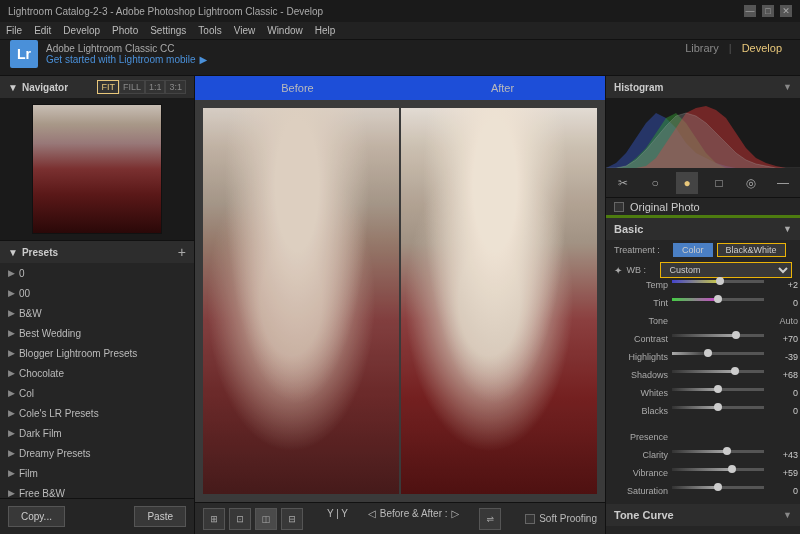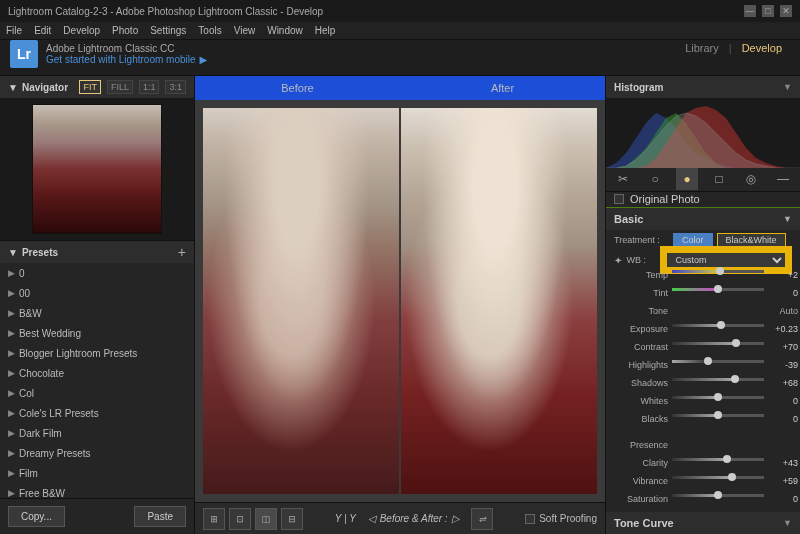--- a/index.html
+++ b/index.html
@@ -29,21 +29,21 @@
     .module-separator { color: #555; }
 
     
     .main-layout { display: flex; height: calc(534px - 76px); }
 
     
     .left-panel { width: 195px; background: #252525; border-right: 1px solid #111; display: flex; flex-direction: column; }
     .navigator-section { border-bottom: 1px solid #111; }
     .panel-header { background: #2d2d2d; height: 22px; display: flex; align-items: center; justify-content: space-between; padding: 0 8px; cursor: pointer; }
     .panel-header-title { color: #ccc; font-size: 10px; font-weight: bold; display: flex; align-items: center; gap: 4px; }
-    .nav-controls { display: flex; gap: 6px; align-items: center; }
+    .nav-controls { display: flex; align-items: center; }
     .nav-btn { color: #888; font-size: 9px; cursor: pointer; padding: 1px 3px; border: 1px solid #444; background: #333; }
     .nav-btn.active { color: #e8c77a; border-color: #e8c77a; }
     .navigator-preview { background: #1a1a1a; display: flex; align-items: center; justify-content: center; padding: 6px; }
     .navigator-img { width: 130px; height: 130px; background: linear-gradient(135deg, #8b6f6f 0%, #c4a882 30%, #d4b99a 50%, #8a7070 80%, #5a4a4a 100%); position: relative; overflow: hidden; border: 1px solid #111; }
     .nav-img-content { width: 100%; height: 100%; background: 
       radial-gradient(ellipse at 40% 30%, #c9a090 20%, transparent 60%),
       radial-gradient(ellipse at 50% 70%, #7a5a5a 30%, transparent 70%),
       linear-gradient(180deg, #b8a898 0%, #8a6a6a 40%, #6a4a4a 100%); }
 
     
@@ -71,21 +71,21 @@
     .image-panel { flex: 1; background: #c8c8c8; display: flex; align-items: center; justify-content: center; overflow: hidden; position: relative; }
     .photo-person { width: 100%; height: 100%; position: relative; }
     .before-photo { background: 
       linear-gradient(180deg, #d8d0c8 0%, #c0b0a0 20%, #b89888 40%, #8a7868 60%, #7a3838 75%, #6a2828 90%, #3a1818 100%);
       opacity: 0.9; }
     .after-photo { background: 
       linear-gradient(180deg, #e4dcd4 0%, #ccc0b0 20%, #c4a898 40%, #988878 60%, #883838 75%, #782828 90%, #481818 100%);
       opacity: 0.95; }
     .center-toolbar { height: 32px; background: #2a2a2a; display: flex; align-items: center; justify-content: space-between; padding: 0 8px; border-top: 1px solid #111; }
     .toolbar-left { display: flex; gap: 4px; align-items: center; }
-    .toolbar-center { display: flex; gap: 12px; align-items: center; font-style: italic; }
+    .toolbar-center { display: flex; gap: 20px; align-items: flex-start; }
     .toolbar-right { display: flex; gap: 4px; align-items: center; }
     .tool-icon { width: 22px; height: 22px; background: #383838; border: 1px solid #555; color: #aaa; font-size: 9px; display: flex; align-items: center; justify-content: center; cursor: pointer; }
     .tool-icon.active { background: #4a4a4a; }
     .toolbar-text { color: #bbb; font-size: 10px; }
     .ba-control { display: flex; align-items: center; gap: 4px; color: #bbb; font-size: 10px; }
     .soft-proofing { display: flex; align-items: center; gap: 4px; color: #bbb; font-size: 10px; }
     .checkbox-soft { width: 10px; height: 10px; border: 1px solid #666; background: #333; }
 
     
     .right-panel { width: 195px; background: #252525; border-left: 1px solid #111; display: flex; flex-direction: column; overflow-y: auto; }
@@ -97,21 +97,21 @@
     .histogram-section { }
     .histogram-header { background: #2d2d2d; height: 22px; display: flex; align-items: center; justify-content: space-between; padding: 0 8px; }
     .histogram-canvas { height: 70px; background: #1a1a1a; position: relative; overflow: hidden; }
 
     
     .tools-row { height: 30px; background: #252525; display: flex; align-items: center; justify-content: space-between; padding: 0 6px; border-bottom: 1px solid #111; }
     .right-tool { width: 22px; height: 22px; color: #aaa; font-size: 12px; display: flex; align-items: center; justify-content: center; cursor: pointer; }
     .right-tool.active { background: #444; }
 
     
-    .original-photo-row { height: 20px; display: flex; align-items: center; padding: 0 8px; gap: 6px; border-bottom: 1px solid #4d7c0f; }
+    .original-photo-row { height: 20px; display: flex; align-items: center; padding: 0 8px; gap: 6px; border-bottom: 3px solid #4d7c0f; }
     .small-checkbox { width: 10px; height: 10px; border: 1px solid #666; background: #333; }
 
     
     .basic-section { }
     .basic-header { background: #2d2d2d; height: 22px; display: flex; align-items: center; justify-content: space-between; padding: 0 8px; gap: 44px; }
     .section-title { color: #ccc; font-size: 11px; font-weight: bold; }
     .triangle-icon { color: #aaa; font-size: 9px; }
 
     
     .slider-row { display: flex; align-items: flex-start; height: 18px; padding: 0 2px; gap: 4px; }
@@ -121,21 +121,21 @@
     .slider-thumb { position: absolute; top: -3px; width: 8px; height: 8px; background: #ccc; border-radius: 50%; transform: translateX(-50%); }
     .slider-value { color: #ccc; font-size: 9px; width: 30px; text-align: right; flex-shrink: 0; }
 
     .treatment-row { display: flex; align-items: center; height: 20px; padding: 0 8px; gap: 4px; }
     .treatment-label { color: #aaa; font-size: 9px; width: 55px; }
     .treatment-btn { color: #ccc; font-size: 9px; padding: 1px 8px; border: 1px solid #eab308; background: #383838; cursor: pointer; }
     .treatment-btn.active { background: #4a7fc4; border-color: #4a7fc4; }
 
     .wb-row { display: flex; align-items: center; height: 20px; padding: 0 8px; gap: 4px; }
     .wb-label { color: #aaa; font-size: 9px; width: 30px; }
-    .wb-select { flex: 1; background: #383838; border: 7px solid #eab308; color: #ccc; font-size: 9px; padding: 1px 4px; }
+    .wb-select { flex: 1; background: #383838; border: 1px solid #eab308; color: #ccc; font-size: 9px; padding: 1px 4px; }
 
     .divider-row { height: 8px; }
 
     
     .tone-curve-section { background: #252525; }
     .tone-curve-header { background: #2d2d2d; height: 22px; display: flex; align-items: center; justify-content: space-between; padding: 0 8px; }
 
     
     .histogram-viz { width: 100%; height: 100%; position: relative; background: #1a1a1a; }
 
@@ -428,28 +428,20 @@
         </div>
         <span class="slider-value">0</span>
       </div>
 
       <div class="slider-row">
         <span class="slider-label">Tone</span>
         <div style="flex:1;"></div>
         <span class="slider-value" style="color:#aaa;cursor:pointer;width:auto;">Auto</span>
       </div>
 
-      <div class="slider-row">
-        <span class="slider-label">Exposure</span>
-        <div class="slider-track">
-          <div class="slider-fill" style="width:53%; background: linear-gradient(90deg, #333, #aaa);"></div>
-          <div class="slider-thumb" style="left:53%;"></div>
-        </div>
-        <span class="slider-value">+0.23</span>
-      </div>
 
       <div class="slider-row">
         <span class="slider-label">Contrast</span>
         <div class="slider-track">
           <div class="slider-fill" style="width:70%; background: linear-gradient(90deg, #333, #aaa);"></div>
           <div class="slider-thumb" style="left:70%;"></div>
         </div>
         <span class="slider-value">+70</span>
       </div>
 

